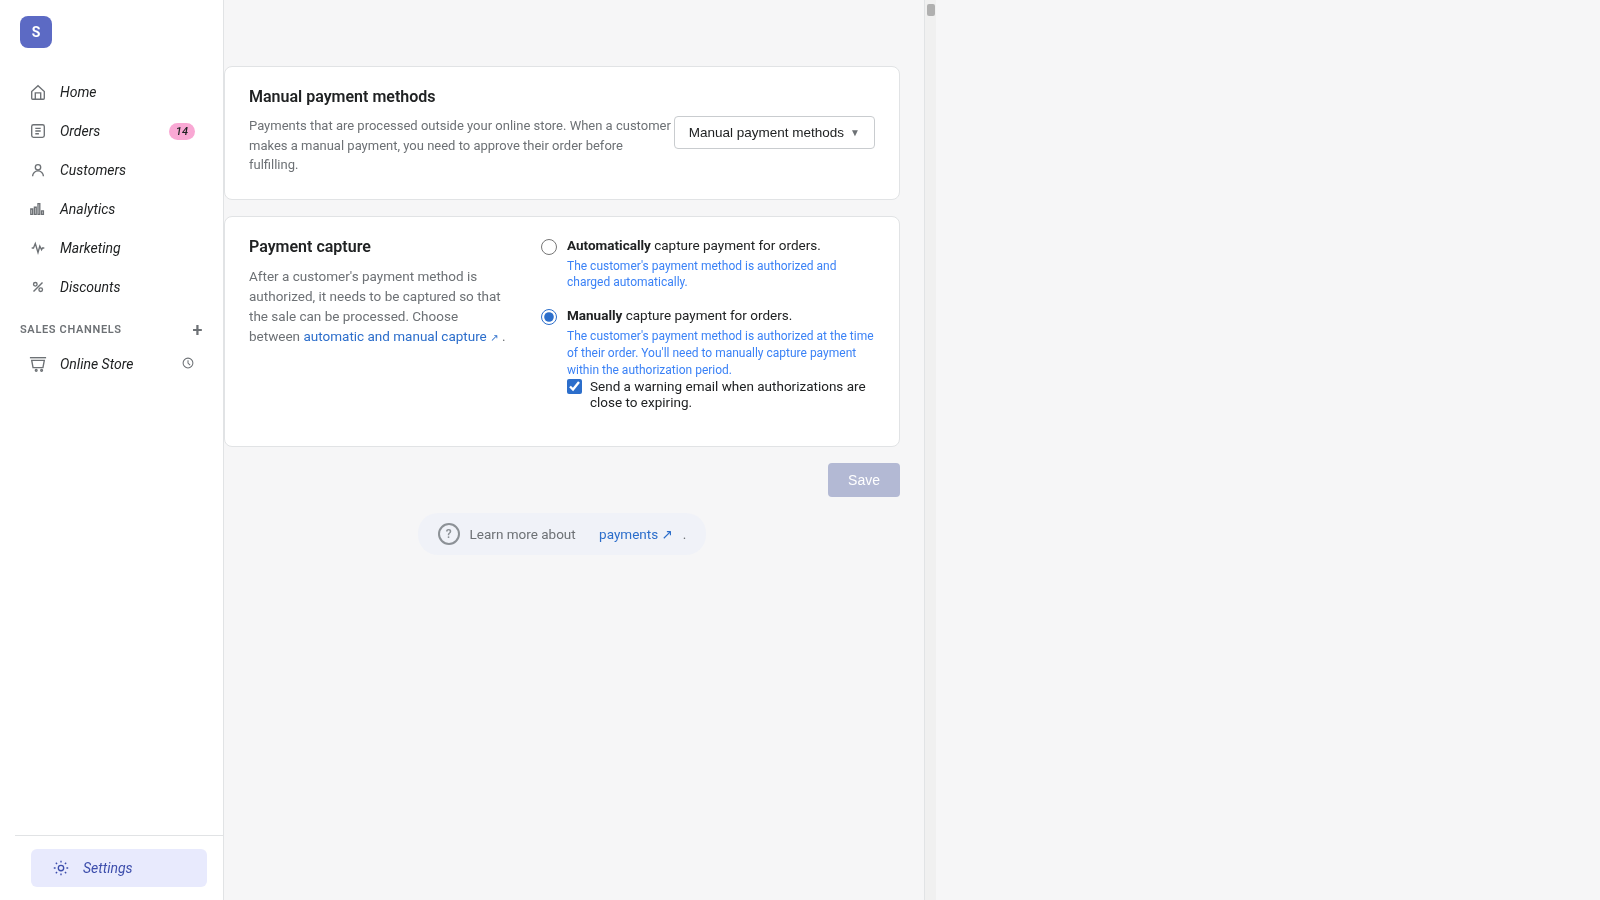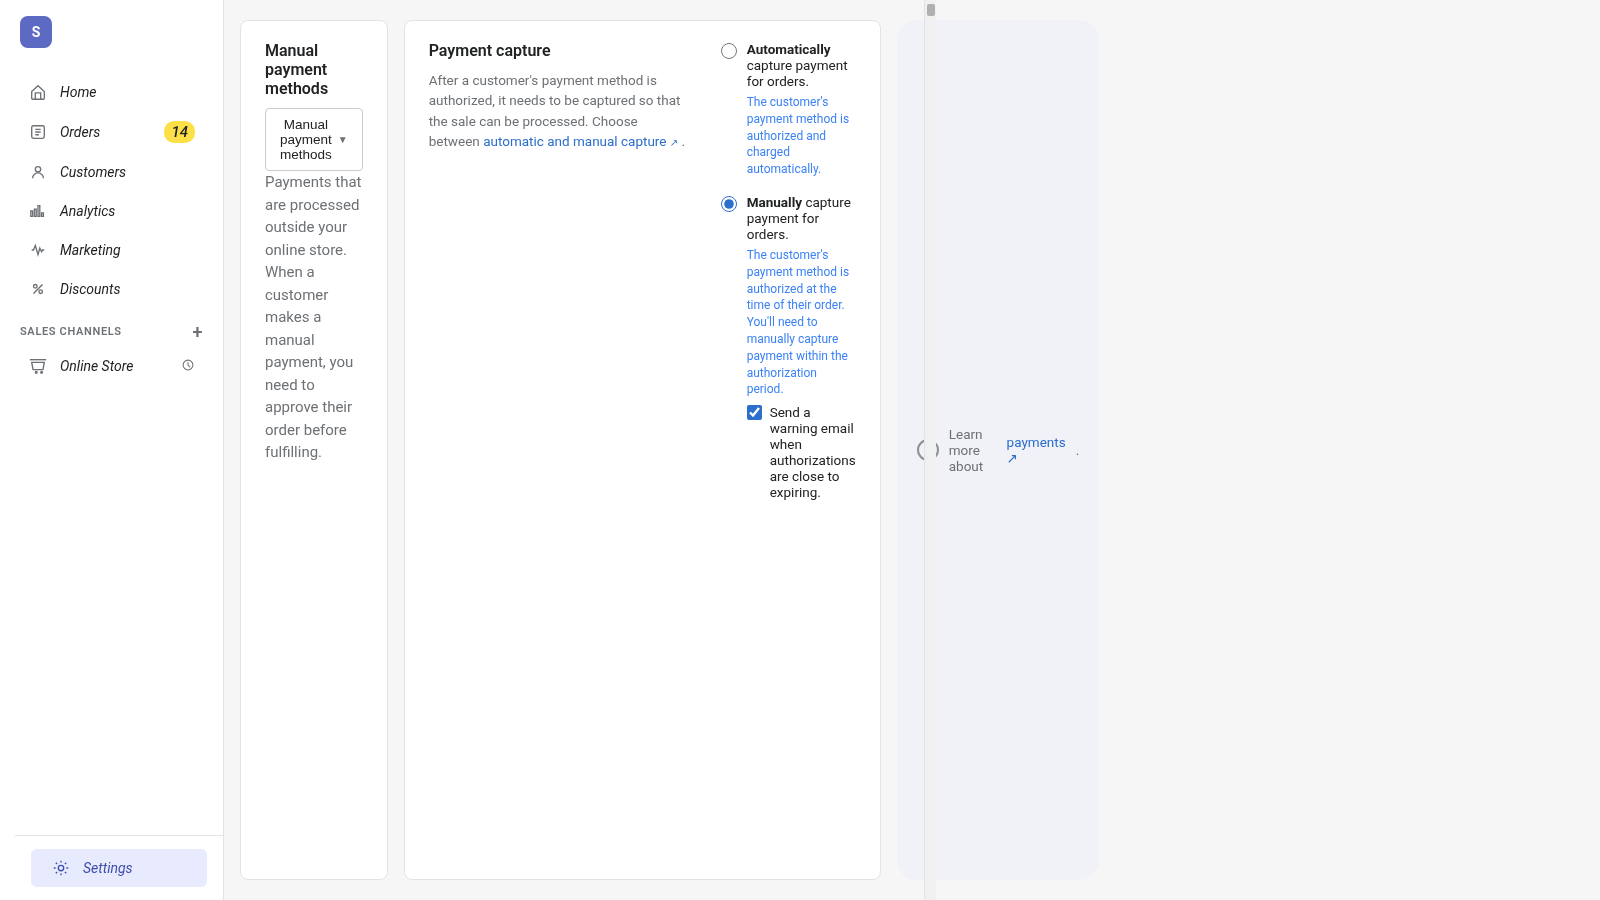--- a/index.html
+++ b/index.html
@@ -40,23 +40,23 @@
       border-radius: 6px;
       margin: 1px 8px;
       position: relative;
       font-style: italic;
     }
     .nav-item.active { background: #e8eafd; color: #3d4eac; }
     .nav-item .icon { width: 20px; height: 20px; display: flex; align-items: center; justify-content: center; color: #6d7175; flex-shrink: 0; }
     .nav-item.active .icon { color: #3d4eac; }
     .nav-badge {
       margin-left: auto;
-      background: #fde047;
-      color: #202223;
-      font-size: 15px;
+      background: #f9a8d4;
+      color: #202223;
+      font-size: 11px;
       padding: 2px 7px;
       border-radius: 10px;
       font-weight: 500;
     }
     .sidebar-section-title {
       font-size: 11px;
       font-weight: 600;
       color: #6d7175;
       letter-spacing: 0.06em;
       padding: 12px 20px 4px;
@@ -106,43 +106,43 @@
       line-height: 1.5;
       max-width: 260px;
       box-shadow: 0 2px 8px rgba(0,0,0,0.08);
     }
 
     
     .right-panel {
       flex: 1;
       padding: 20px 24px 20px 0;
       display: flex;
-      flex-direction: row;
+      flex-direction: column;
       gap: 16px;
       max-width: 700px;
     }
 
     
     .card {
       background: #fff;
       border: 1px solid #e1e3e5;
       border-radius: 8px;
       padding: 20px 24px;
     }
     .card-title {
       font-size: 16px;
       font-weight: 600;
       color: #202223;
       margin-bottom: 10px;
     }
     .card-description {
-      font-size: 15px;
+      font-size: 13px;
       color: #6d7175;
       line-height: 1.5;
-      margin-bottom: 26px;
+      margin-bottom: 4px;
     }
     .manual-methods-btn {
       display: flex; align-items: center; gap: 6px;
       border: 1px solid #c9cccf;
       background: #fff;
       border-radius: 4px;
       padding: 8px 14px;
       font-size: 13.5px;
       cursor: pointer;
       color: #202223;
@@ -198,21 +198,21 @@
     .radio-sublabel {
       font-size: 12px;
       color: #3b82f6;
       margin-top: 5px;
       line-height: 1.4;
     }
 
     
     .checkbox-row {
       display: flex; align-items: flex-start; gap: 8px;
-      margin-top: 6px;
+      margin-top: 0;
     }
     .checkbox-row input[type="checkbox"] {
       accent-color: #2c6ecb;
       width: 15px; height: 15px;
       margin-top: 1px;
       flex-shrink: 0;
     }
     .checkbox-label { font-size: 13.5px; color: #202223; }
 
     
@@ -439,20 +439,25 @@
                 <div class="checkbox-row">
                   <input type="checkbox" id="warning-email" checked="" style="">
                   <label class="checkbox-label" for="warning-email">Send a warning email when authorizations are close to expiring.</label>
                 </div>
               </div>
             </div>
           </div>
         </div>
       </div>
 
+      <div class="save-row">
+        <button class="save-btn">
+          <span>Save</span>
+        </button>
+      </div>
 
       <div class="learn-more-row">
         <div class="learn-more-box">
           <div class="help-icon">?</div>
           <span>Learn more about</span>
           &nbsp;
           <a href="#">
             <span>payments</span>
             <span> ↗</span>
           </a>

